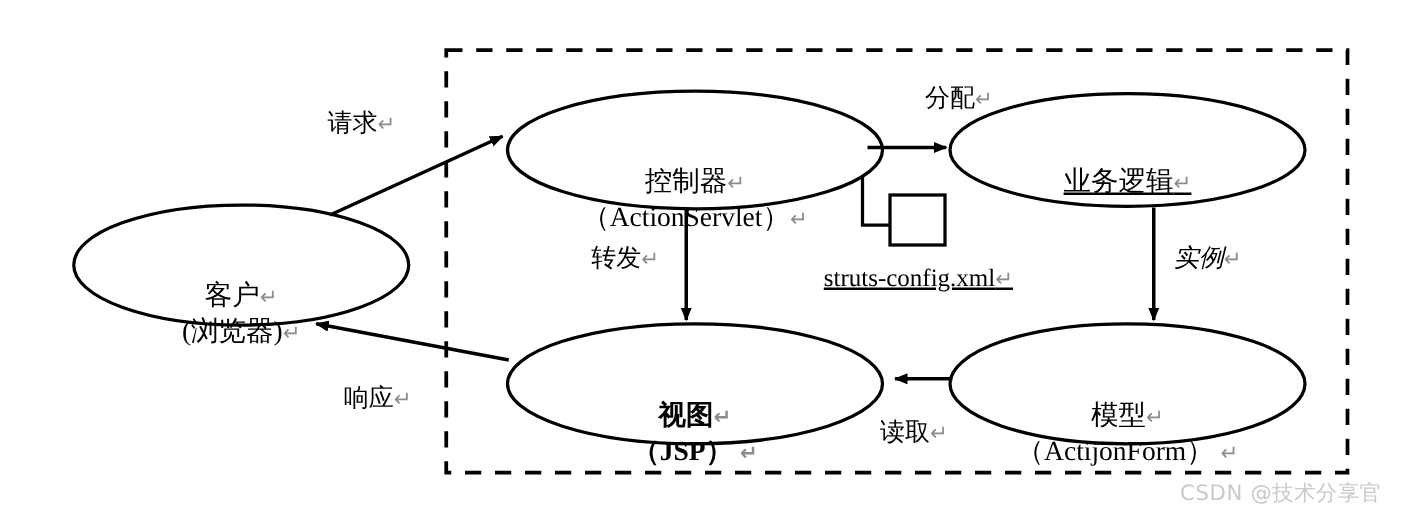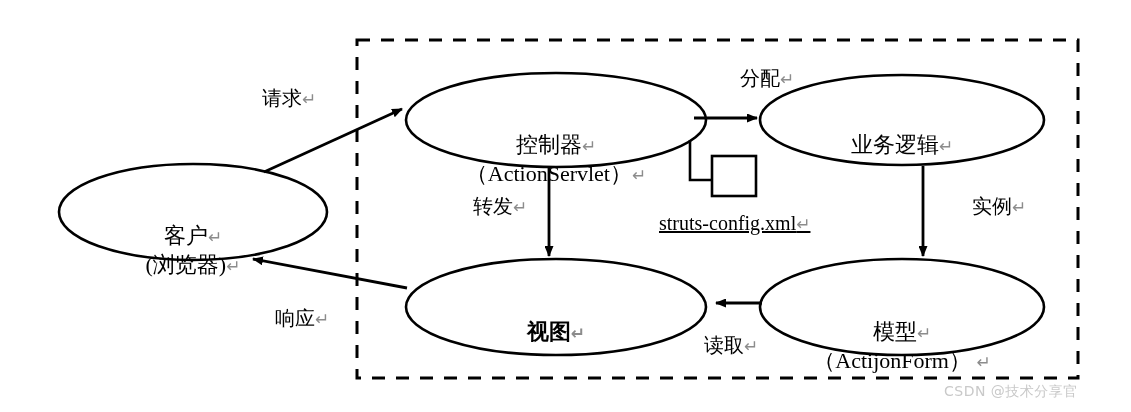--- a/index.html
+++ b/index.html
@@ -52,21 +52,21 @@
   .file-label {
     position: absolute;
     color: #000000;
     font-size: 20px;
     font-family: "Liberation Serif", "DejaVu Serif", serif;
     white-space: nowrap;
   }
   .watermark {
     position: absolute;
     color: #c9c9c9;
-    font-size: 14px;
+    font-size: 17px;
     font-family: "DejaVu Sans", "Liberation Sans", sans-serif;
     white-space: nowrap;
     letter-spacing: 0.5px;
   }
 </style>
 </head>
 <body>
 
 <div id="canvas">
 
@@ -104,43 +104,44 @@
   <div class="node-label" style="left:93px; top:181px; width:200px;">
     <span>客户</span><span class="pilcrow">↵</span>
     <span class="line2"><span>(浏览器)</span><span class="pilcrow">↵</span></span>
   </div>
 
   <div class="node-label" style="left:426px; top:90px; width:260px;">
     <span>控制器</span><span class="pilcrow">↵</span>
     <span class="line2"><span>（ActionServlet）</span><span class="pilcrow">↵</span></span>
   </div>
 
-  <div class="node-label" style="left:782px; top:90px; width:240px;">
+  <div class="node-label" style="left:782px; top:90px; width:240px;text-decoration:underline;">
     <span>业务逻辑</span><span class="pilcrow">↵</span>
   </div>
 
   <div class="node-label" style="left:426px; top:277px; width:260px;font-weight:bold;">
     <span>视图</span><span class="pilcrow">↵</span>
+    <span class="line2"><span>（JSP）</span> <span class="pilcrow">↵</span></span>
   </div>
 
   <div class="node-label" style="left:777px; top:277px; width:250px;">
     <span>模型</span><span class="pilcrow">↵</span>
     <span class="line2"><span>（ActijonForm）</span> <span class="pilcrow">↵</span></span>
   </div>
 
   <div class="edge-label" style="left:262px; top:85px;text-align:center;">
     <span>请求</span><span class="pilcrow">↵</span>
   </div>
   <div class="edge-label" style="left:740px; top:65px;">
     <span>分配</span><span class="pilcrow">↵</span>
   </div>
   <div class="edge-label" style="left:473px; top:193px;text-align:center;">
     <span>转发</span><span class="pilcrow">↵</span>
   </div>
-  <div class="edge-label" style="left:972px; top:193px;">
+  <div class="edge-label" style="left:939px; top:193px;font-style:italic;">
     <span>实例</span><span class="pilcrow">↵</span>
   </div>
   <div class="edge-label" style="left:275px; top:305px;">
     <span>响应</span><span class="pilcrow">↵</span>
   </div>
   <div class="edge-label" style="left:704px; top:332px;">
     <span>读取</span><span class="pilcrow">↵</span>
   </div>
 
   <div class="file-label" style="left:659px; top:212px;text-decoration:underline;">

